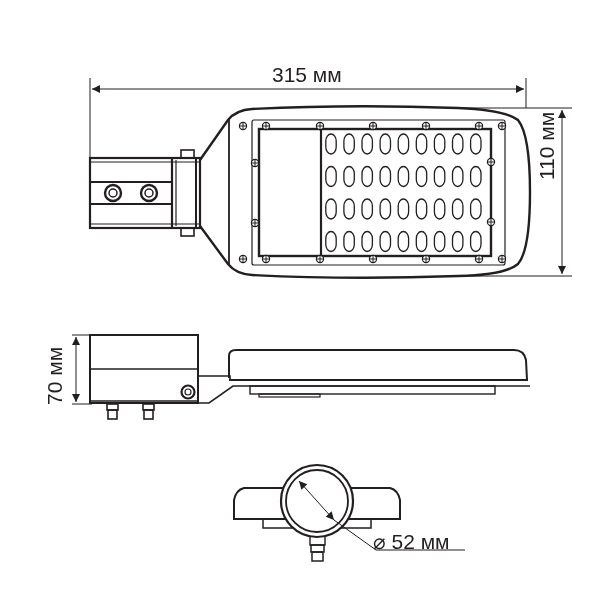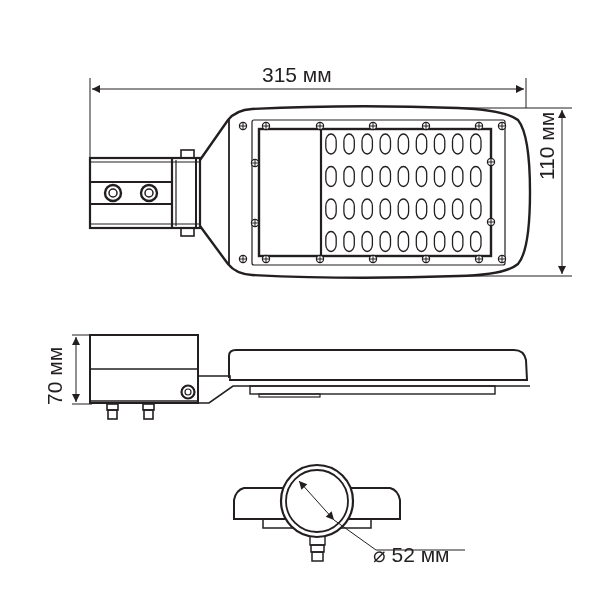--- a/index.html
+++ b/index.html
@@ -1,22 +1,22 @@
 <!DOCTYPE html>
 <html><head>
 <meta charset="utf-8">
 <style>
   html, body { margin:0; padding:0; background:#ffffff; }
   body { width:600px; height:600px; position:relative; overflow:hidden; font-family:"Liberation Sans", sans-serif; }
   svg { position:absolute; left:0; top:0; }
   .lbl { position:absolute; color:#231f20; font-family:"Liberation Sans", sans-serif; white-space:nowrap; line-height:1; }
-  .lbl-top { left:262px; top:64px; font-size:21px; }
+  .lbl-top { left:272px; top:64px; font-size:21px; }
   .lbl-right { left:536px; top:180px; font-size:21px; transform:rotate(-90deg); transform-origin:left top; }
   .lbl-left { left:44px; top:405px; font-size:21px; transform:rotate(-90deg); transform-origin:left top; }
-  .lbl-dia { left:373px; top:531px; font-size:21px;margin-top:13px; }
+  .lbl-dia { left:373px; top:531px; font-size:21px; }
 </style>
 </head>
 <body>
 
 <svg width="600" height="600" viewBox="0 0 600 600">
   <defs>
     <marker id="arr" viewBox="0 0 10 10" refX="10" refY="5" markerWidth="12" markerHeight="8" orient="auto-start-reverse" markerUnits="userSpaceOnUse">
       <path d="M0,0 L10,5 L0,10 z" fill="#231f20"></path>
     </marker>
     <g id="screw">

